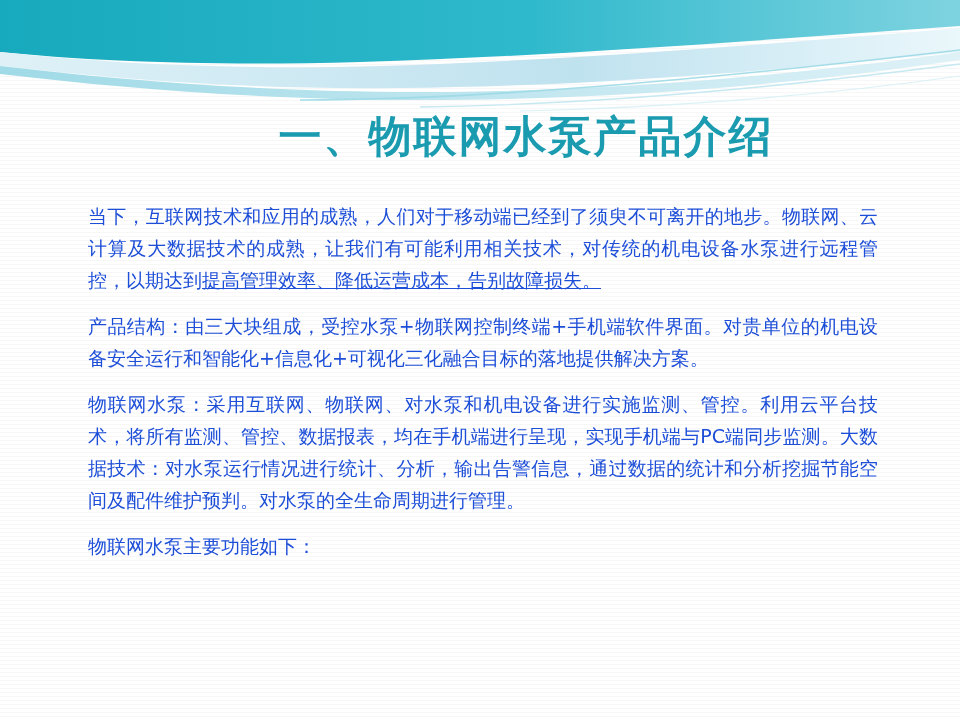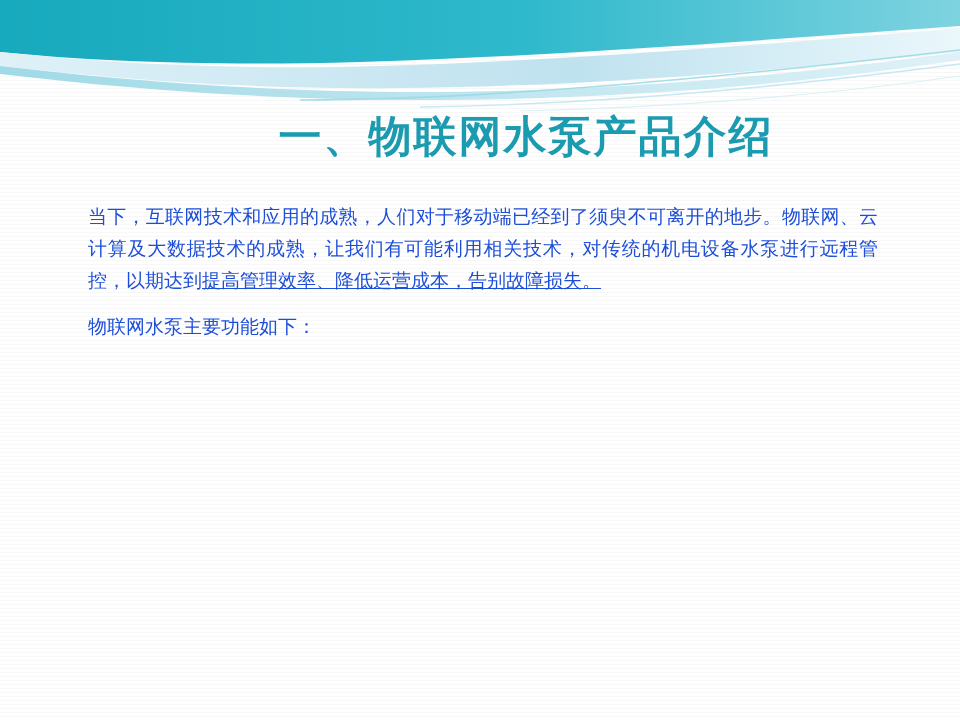--- a/index.html
+++ b/index.html
@@ -118,17 +118,23 @@
 
   <div class="slide-texture"></div>
 
   <div class="title">一、物联网水泵产品介绍</div>
 
   <div class="body-text">
     <p class="para">
       <span>当下，互联网技术和应用的成熟，人们对于移动端已经到了须臾不可离开的地步。物联网、云计算及大数据技术的成熟，让我们有可能利用相关技术，对传统的机电设备水泵进行远程管控，以期达到</span><span class="u">提高管理效率、降低运营成本，告别故障损失。</span>
     </p>
     <p class="para">
+      <span>产品结构：由三大块组成，受控水泵+物联网控制终端+手机端软件界面。对贵单位的机电设备安全运行和智能化+信息化+可视化三化融合目标的落地提供解决方案。</span>
+    </p>
+    <p class="para">
+      <span>物联网水泵：采用互联网、物联网、对水泵和机电设备进行实施监测、管控。利用云平台技术，将所有监测、管控、数据报表，均在手机端进行呈现，实现手机端与PC端同步监测。大数据技术：对水泵运行情况进行统计、分析，输出告警信息，通过数据的统计和分析挖掘节能空间及配件维护预判。对水泵的全生命周期进行管理。</span>
+    </p>
+    <p class="para">
       <span>物联网水泵主要功能如下：</span>
     </p>
   </div>
 
 </div>
 
 </body></html>

